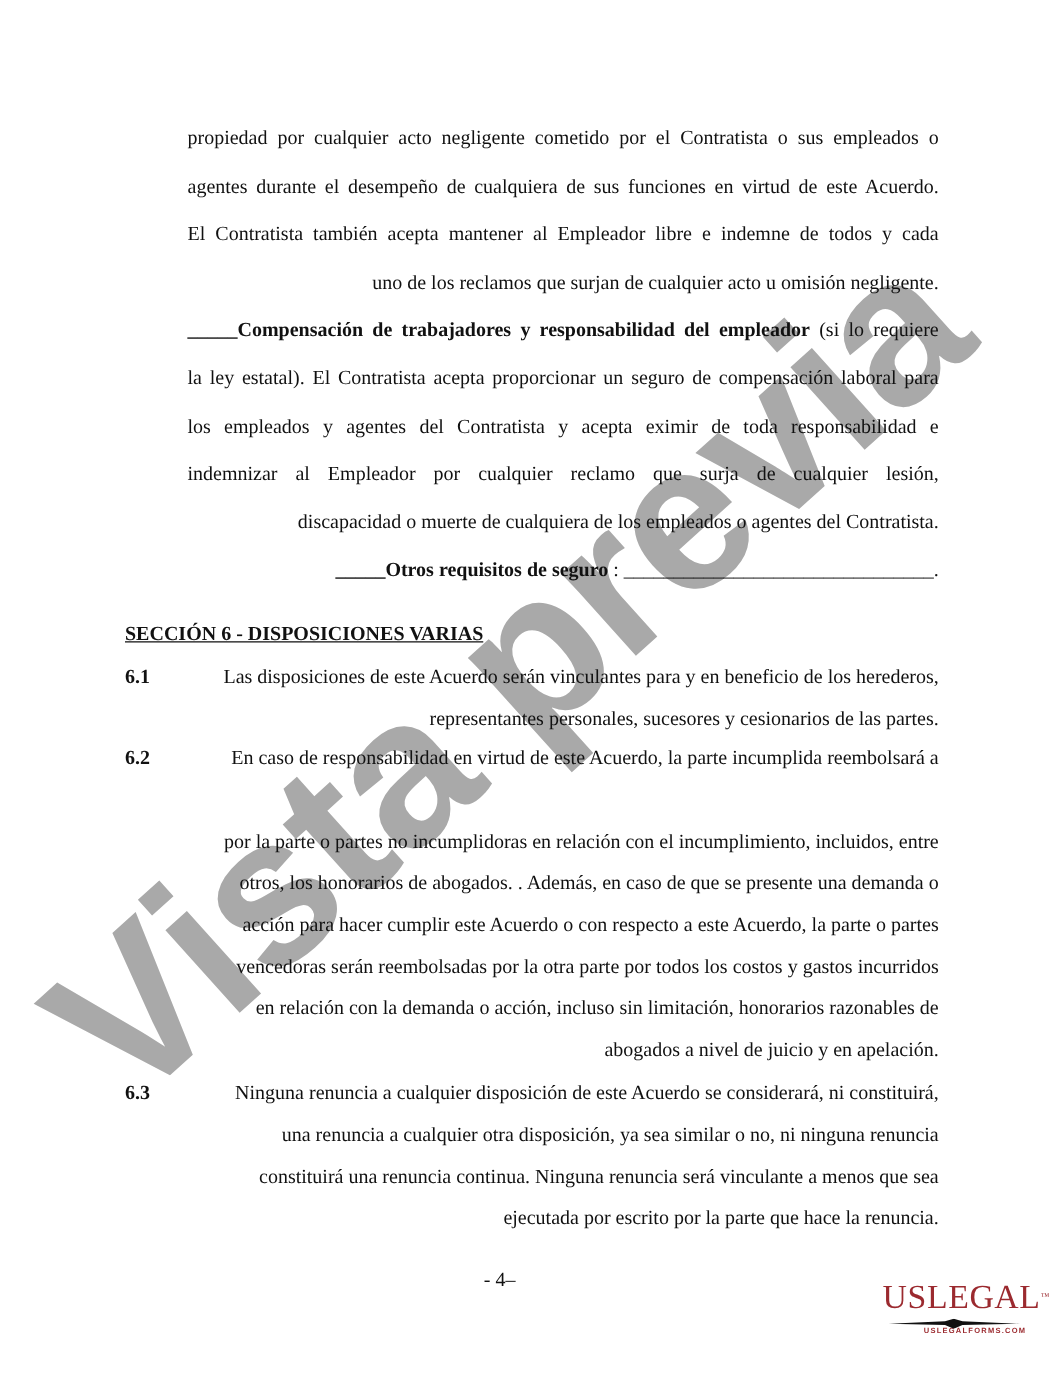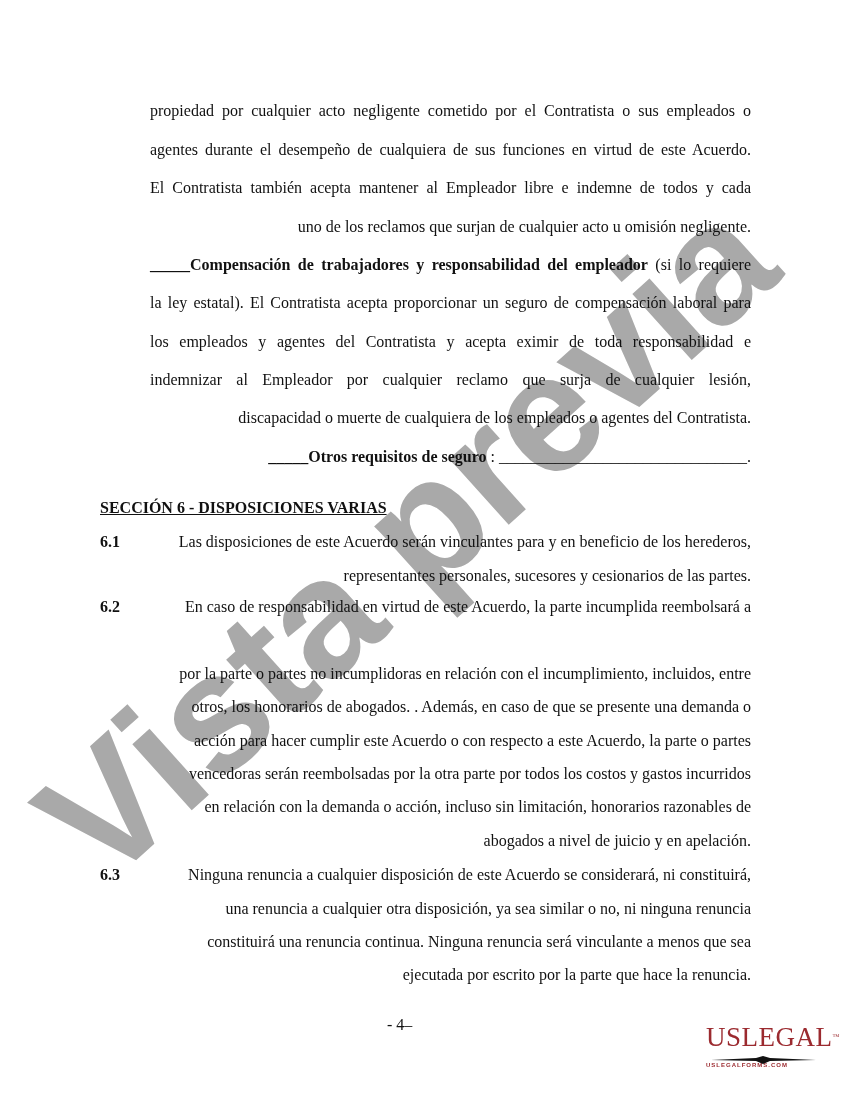--- a/index.html
+++ b/index.html
@@ -15,21 +15,21 @@
     letter-spacing: -2px; z-index: 0; line-height: 1;
   }
   .page { position: absolute; left: 0; top: 0; width: 850px; height: 1100px; z-index: 1; }
   .line { position: absolute; font-size: 16px; line-height: 20px; white-space: nowrap; }
   .just { text-align: justify; text-align-last: justify; white-space: normal; }
   .body-col { left: 150px; width: 601px; text-align: right; }
   b { font-weight: bold; }
   .heading { left: 100px; font-weight: bold; text-decoration: underline; }
   .num { position: absolute; left: 100px; font-weight: bold; font-size: 16px; line-height: 20px; }
   .footer-num { position: absolute; left: 387px; top: 1016px; font-size: 16px; }
-  .logo { position: absolute; left: 706px; top: 1024px; width: 115px; text-align: left; }
+  .logo { position: absolute; left: 706px; top: 1024px; width: 115px; text-align: right; }
   .logo-main { font-family: "Liberation Serif", serif; font-size: 27px; color: #9b2a2f; letter-spacing: 0.5px; line-height: 26px; }
   .logo-tm { font-size: 7px; vertical-align: top; color: #9b2a2f; }
   .logo-sub { font-family: "Liberation Sans", sans-serif; font-size: 6px; font-weight: bold; color: #9b2a2f; letter-spacing: 1px; margin-top: 6px; }
   .logo-eagle { height: 6px; position: relative; }
 </style>
 </head>
 <body>
 
 <div class="watermark">Vista previa</div>
 

